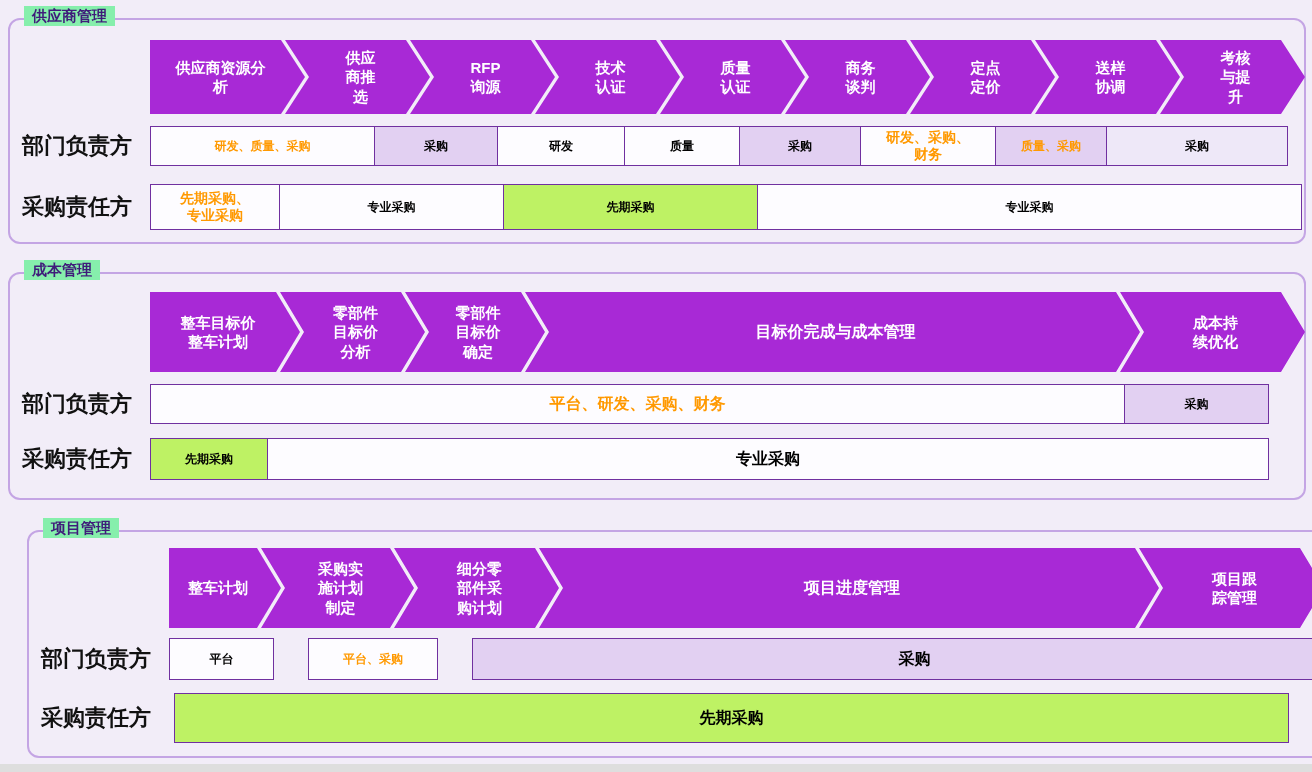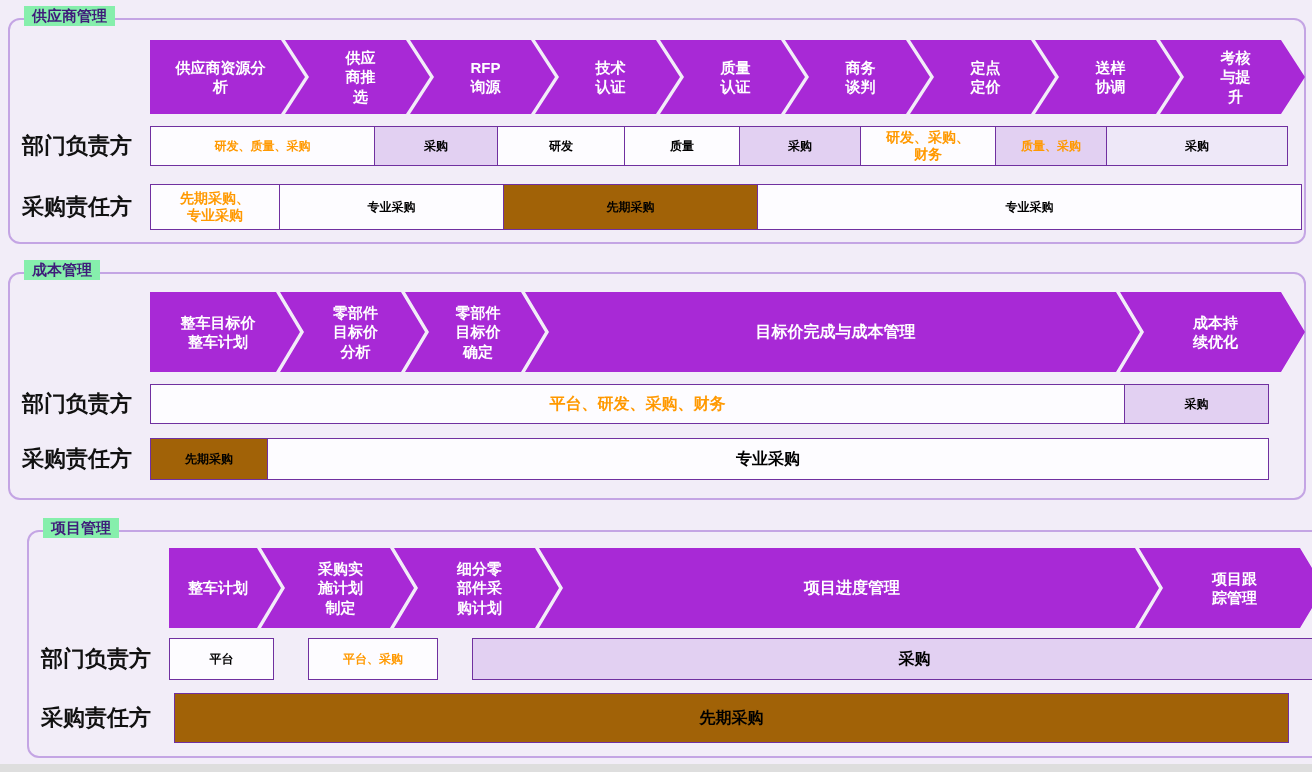--- a/index.html
+++ b/index.html
@@ -23,21 +23,21 @@
   .row-label{position:absolute;left:12px;width:126px;display:flex;align-items:center;
     font-size:22px;font-weight:600;color:#111;}
 
   .cells{position:absolute;display:flex;align-items:stretch;}
   .cell{background:#FDFCFF;border:1px solid #7030A0;box-sizing:border-box;flex:0 0 auto;
     display:flex;align-items:center;justify-content:center;text-align:center;
     font-weight:bold;font-size:12px;color:#000;white-space:pre-line;line-height:1.2;}
   .cell + .cell{margin-left:-1px;}
   .bg-purple{background:#E2D0F2;}
   .bg-lavender{background:#EEE8F8;}
-  .bg-pink{background:#a16207;}
+  .bg-pink{background:#bef264;}
   .fg-orange{color:#FF9900;}
 
   .bottom-edge{position:absolute;left:0;top:764px;width:1312px;height:8px;background:#DEDEDE;}
 </style>
 </head>
 <body>
 
 <div id="stage">
 
   <section class="panel" style="top:18px;height:226px;">

